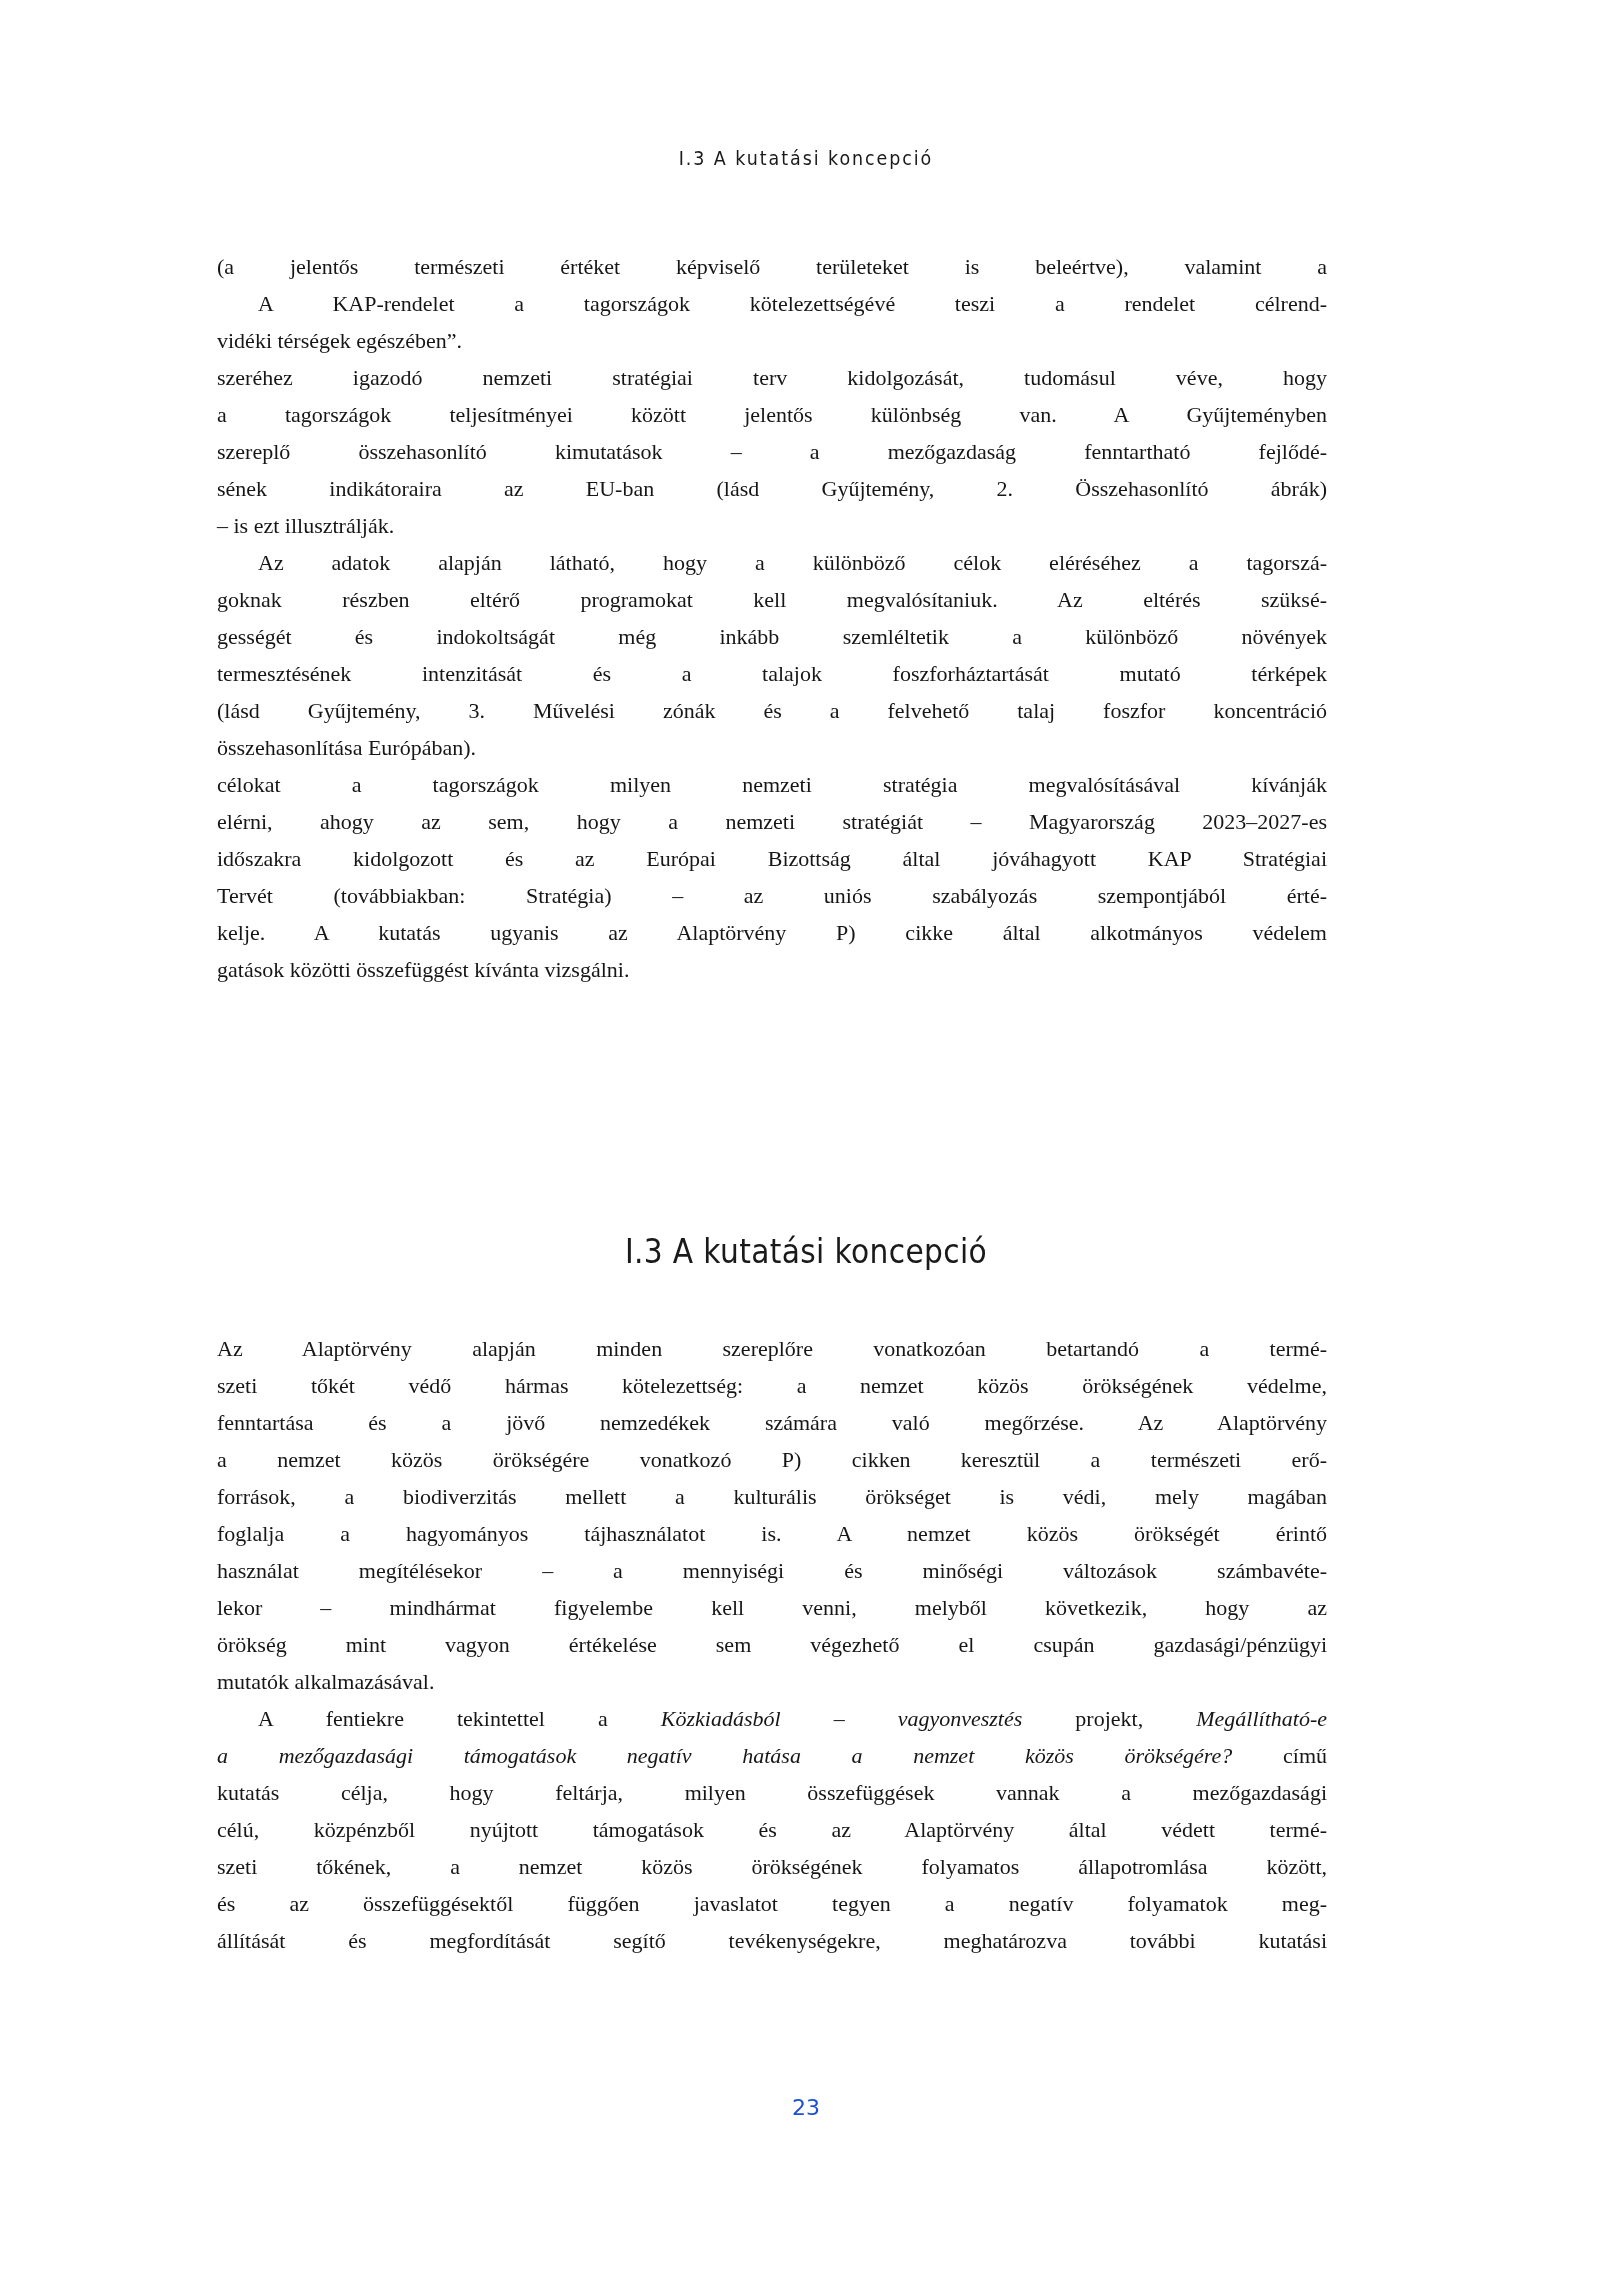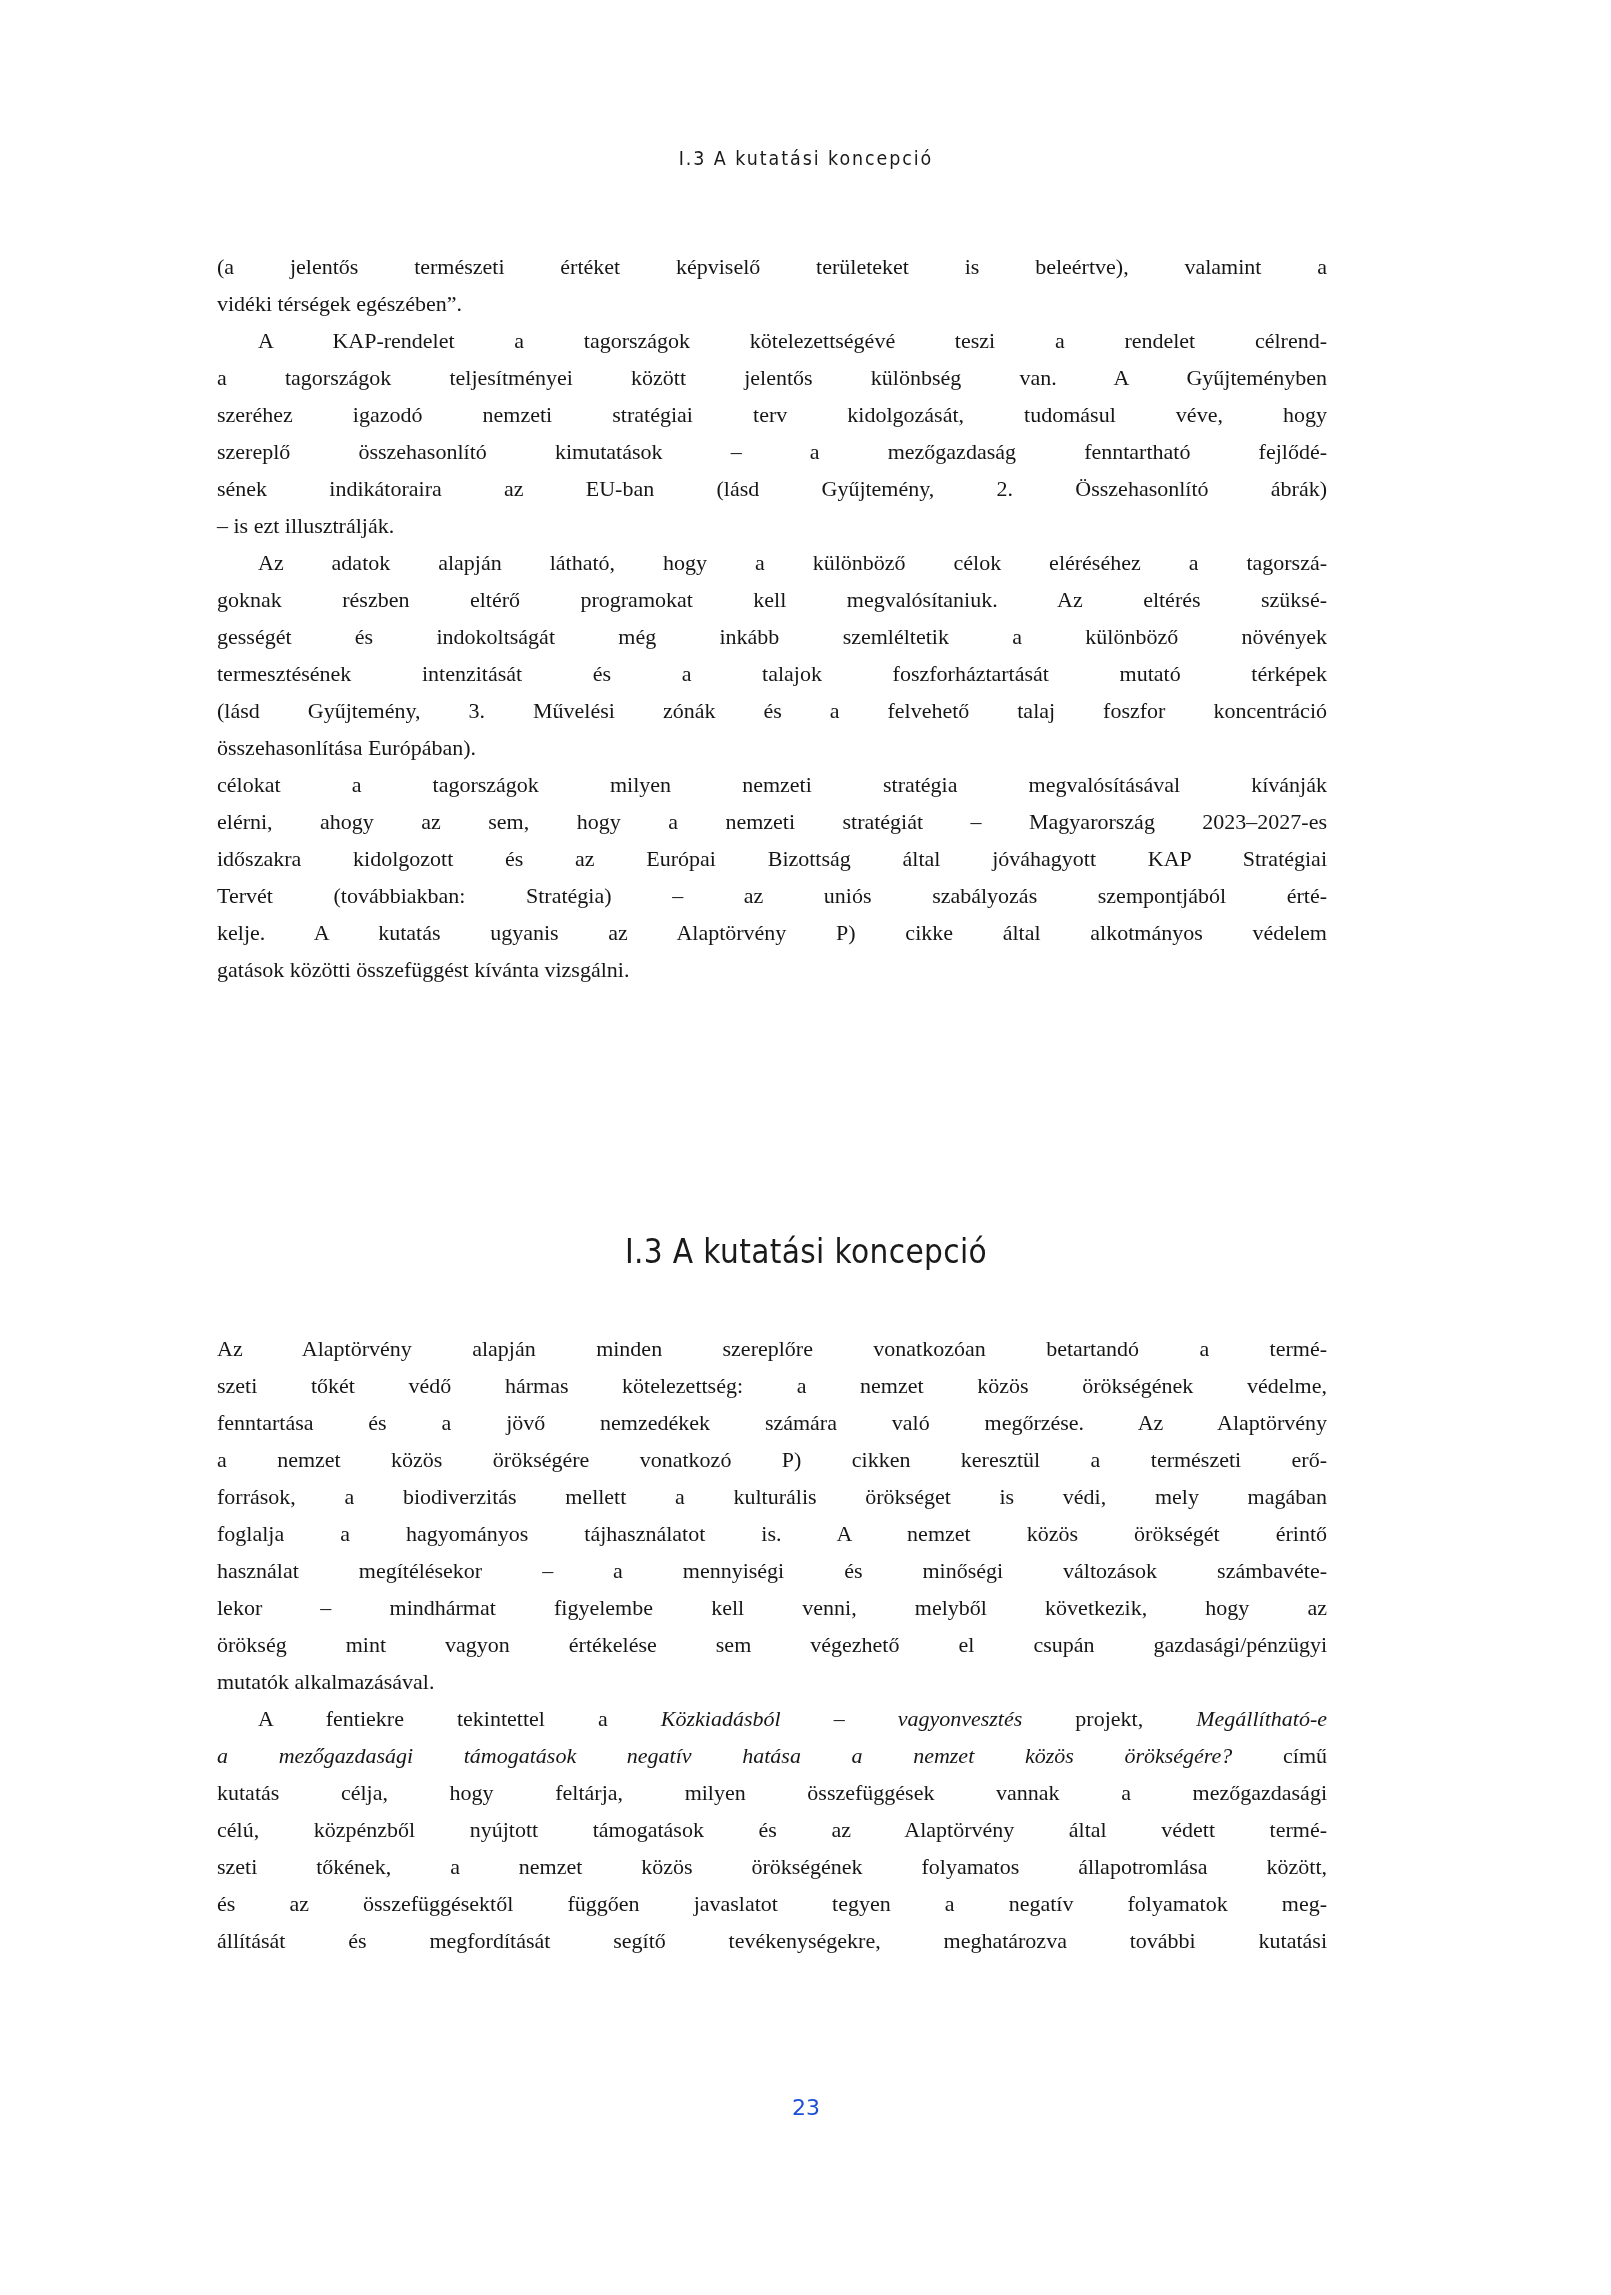--- a/index.html
+++ b/index.html
@@ -36,24 +36,24 @@
 </style>
 </head>
 <body>
 
 <div class="page">
 
   <div class="running-header">I.3 A kutatási koncepció</div>
 
   <div class="textblock block1" id="block1">
       <span class="line">(a jelentős természeti értéket képviselő területeket is beleértve), valamint a</span>
+      <span class="line indent">A KAP-rendelet a tagországok kötelezettségévé teszi a rendelet célrend-</span>
       <span class="line last">vidéki térségek egészében”.</span>
-      <span class="line indent">A KAP-rendelet a tagországok kötelezettségévé teszi a rendelet célrend-</span>
+      <span class="line">szeréhez igazodó nemzeti stratégiai terv kidolgozását, tudomásul véve, hogy</span>
       <span class="line">a tagországok teljesítményei között jelentős különbség van. A Gyűjteményben</span>
-      <span class="line">szeréhez igazodó nemzeti stratégiai terv kidolgozását, tudomásul véve, hogy</span>
       <span class="line">szereplő összehasonlító kimutatások – a mezőgazdaság fenntartható fejlődé-</span>
       <span class="line">sének indikátoraira az EU-ban (lásd Gyűjtemény, 2. Összehasonlító ábrák)</span>
       <span class="line last">– is ezt illusztrálják.</span>
       <span class="line indent">Az adatok alapján látható, hogy a különböző célok eléréséhez a tagorszá-</span>
       <span class="line">goknak részben eltérő programokat kell megvalósítaniuk. Az eltérés szüksé-</span>
       <span class="line">gességét és indokoltságát még inkább szemléltetik a különböző növények</span>
       <span class="line">termesztésének intenzitását és a talajok foszforháztartását mutató térképek</span>
       <span class="line">(lásd Gyűjtemény, 3. Művelési zónák és a felvehető talaj foszfor koncentráció</span>
       <span class="line last">összehasonlítása Európában).</span>
       <span class="line">célokat a tagországok milyen nemzeti stratégia megvalósításával kívánják</span>

